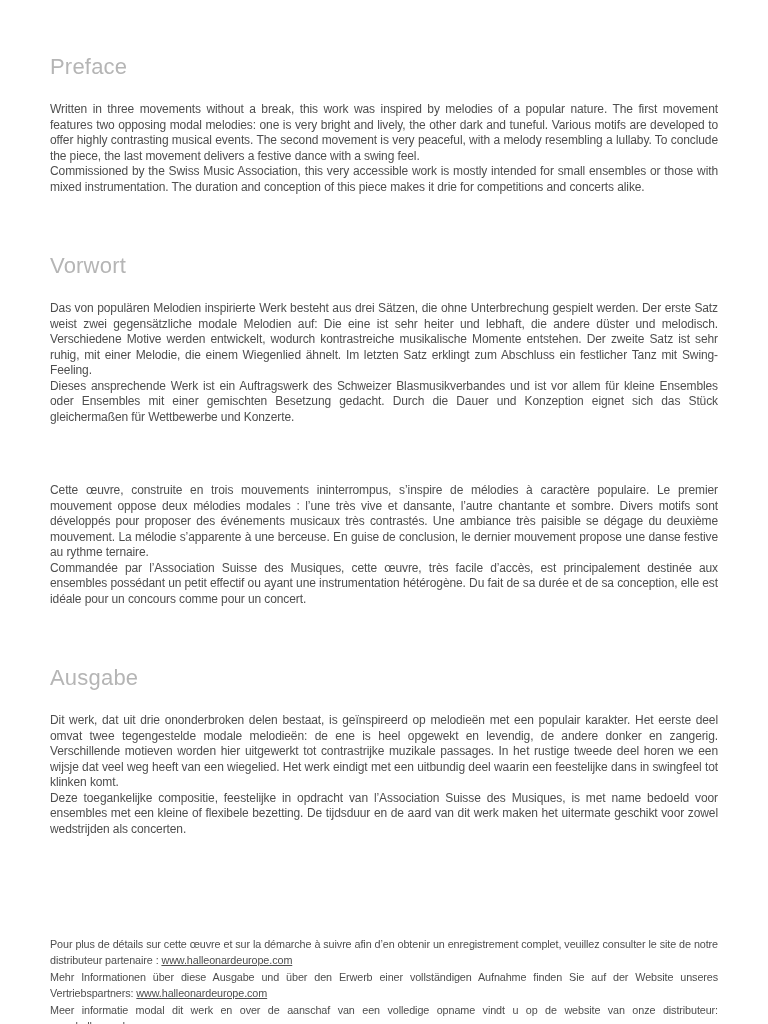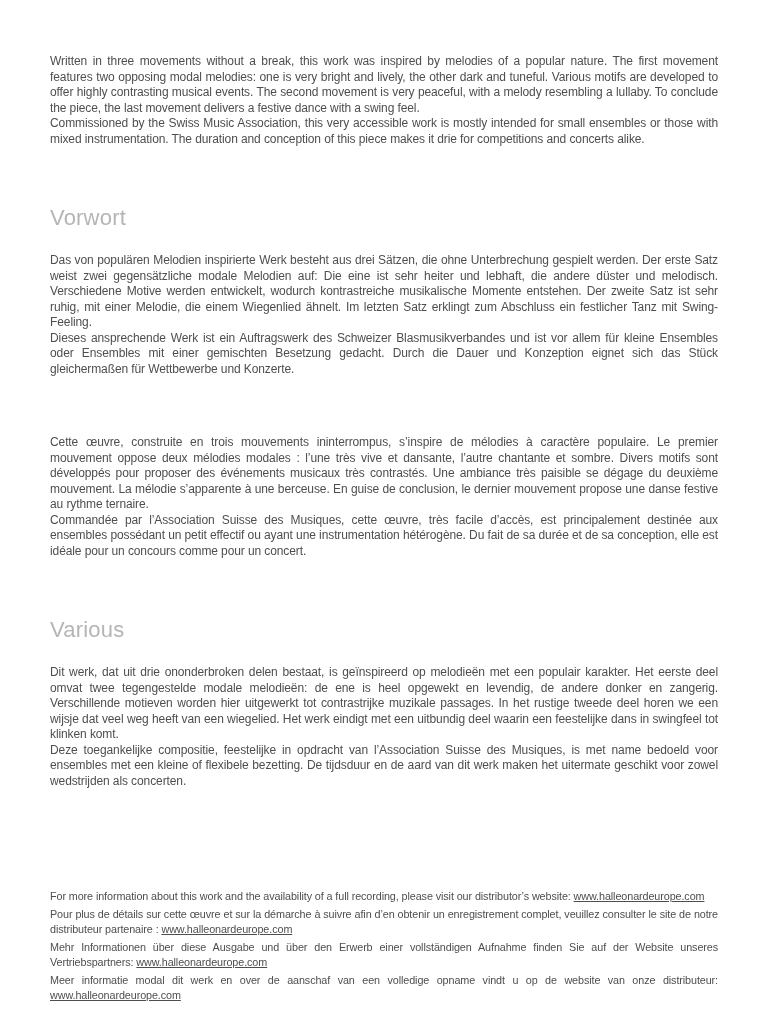--- a/index.html
+++ b/index.html
@@ -57,20 +57,21 @@
     text-decoration: underline;
     cursor: pointer;
   }
 </style>
 </head>
 <body>
 
 <div class="page">
 
   <div class="section">
+    <h2 class="section-heading">Preface</h2>
     <div class="section-body">
       <p>Written in three movements without a break, this work was inspired by melodies of a popular nature. The first movement features two opposing modal melodies: one is very bright and lively, the other dark and tuneful. Various motifs are developed to offer highly contrasting musical events. The second movement is very peaceful, with a melody resembling a lullaby. To conclude the piece, the last movement delivers a festive dance with a swing feel.</p>
       <p>Commissioned by the Swiss Music Association, this very accessible work is mostly intended for small ensembles or those with mixed instrumentation. The duration and conception of this piece makes it drie for competitions and concerts alike.</p>
     </div>
   </div>
 
   <div class="section">
     <h2 class="section-heading">Vorwort</h2>
     <div class="section-body">
       <p>Das von populären Melodien inspirierte Werk besteht aus drei Sätzen, die ohne Unterbrechung gespielt werden. Der erste Satz weist zwei gegensätzliche modale Melodien auf: Die eine ist sehr heiter und lebhaft, die andere düster und melodisch. Verschiedene Motive werden entwickelt, wodurch kontrastreiche musikalische Momente entstehen. Der zweite Satz ist sehr ruhig, mit einer Melodie, die einem Wiegenlied ähnelt. Im letzten Satz erklingt zum Abschluss ein festlicher Tanz mit Swing-Feeling.</p>
@@ -79,27 +80,26 @@
   </div>
 
   <div class="section">
     <div class="section-body">
       <p>Cette œuvre, construite en trois mouvements ininterrompus, s’inspire de mélodies à caractère populaire. Le premier mouvement oppose deux mélodies modales : l’une très vive et dansante, l’autre chantante et sombre. Divers motifs sont développés pour proposer des événements musicaux très contrastés. Une ambiance très paisible se dégage du deuxième mouvement. La mélodie s’apparente à une berceuse. En guise de conclusion, le dernier mouvement propose une danse festive au rythme ternaire.</p>
       <p>Commandée par l’Association Suisse des Musiques, cette œuvre, très facile d’accès, est principalement destinée aux ensembles possédant un petit effectif ou ayant une instrumentation hétérogène. Du fait de sa durée et de sa conception, elle est idéale pour un concours comme pour un concert.</p>
     </div>
   </div>
 
   <div class="section vorwoord">
-    <h2 class="section-heading">Various</h2>
+    <h2 class="section-heading">Ausgabe</h2>
     <div class="section-body">
       <p>Dit werk, dat uit drie ononderbroken delen bestaat, is geïnspireerd op melodieën met een populair karakter. Het eerste deel omvat twee tegengestelde modale melodieën: de ene is heel opgewekt en levendig, de andere donker en zangerig. Verschillende motieven worden hier uitgewerkt tot contrastrijke muzikale passages. In het rustige tweede deel horen we een wijsje dat veel weg heeft van een wiegelied. Het werk eindigt met een uitbundig deel waarin een feestelijke dans in swingfeel tot klinken komt.</p>
       <p>Deze toegankelijke compositie, feestelijke in opdracht van l’Association Suisse des Musiques, is met name bedoeld voor ensembles met een kleine of flexibele bezetting. De tijdsduur en de aard van dit werk maken het uitermate geschikt voor zowel wedstrijden als concerten.</p>
     </div>
   </div>
 
   <div class="footer">
-    <p class="footer-line"><span>For more information about this work and the availability of a full recording, please visit our distributor’s website: </span><a class="link">www.halleonardeurope.com</a></p>
     <p class="footer-line"><span>Pour plus de détails sur cette œuvre et sur la démarche à suivre afin d’en obtenir un enregistrement complet, veuillez consulter le site de notre distributeur partenaire : </span><a class="link">www.halleonardeurope.com</a></p>
     <p class="footer-line"><span>Mehr Informationen über diese Ausgabe und über den Erwerb einer vollständigen Aufnahme finden Sie auf der Website unseres Vertriebspartners: </span><a class="link">www.halleonardeurope.com</a></p>
     <p class="footer-line"><span>Meer informatie modal dit werk en over de aanschaf van een volledige opname vindt u op de website van onze distributeur: </span><a class="link">www.halleonardeurope.com</a></p>
   </div>
 
 </div>
 
 </body></html>

